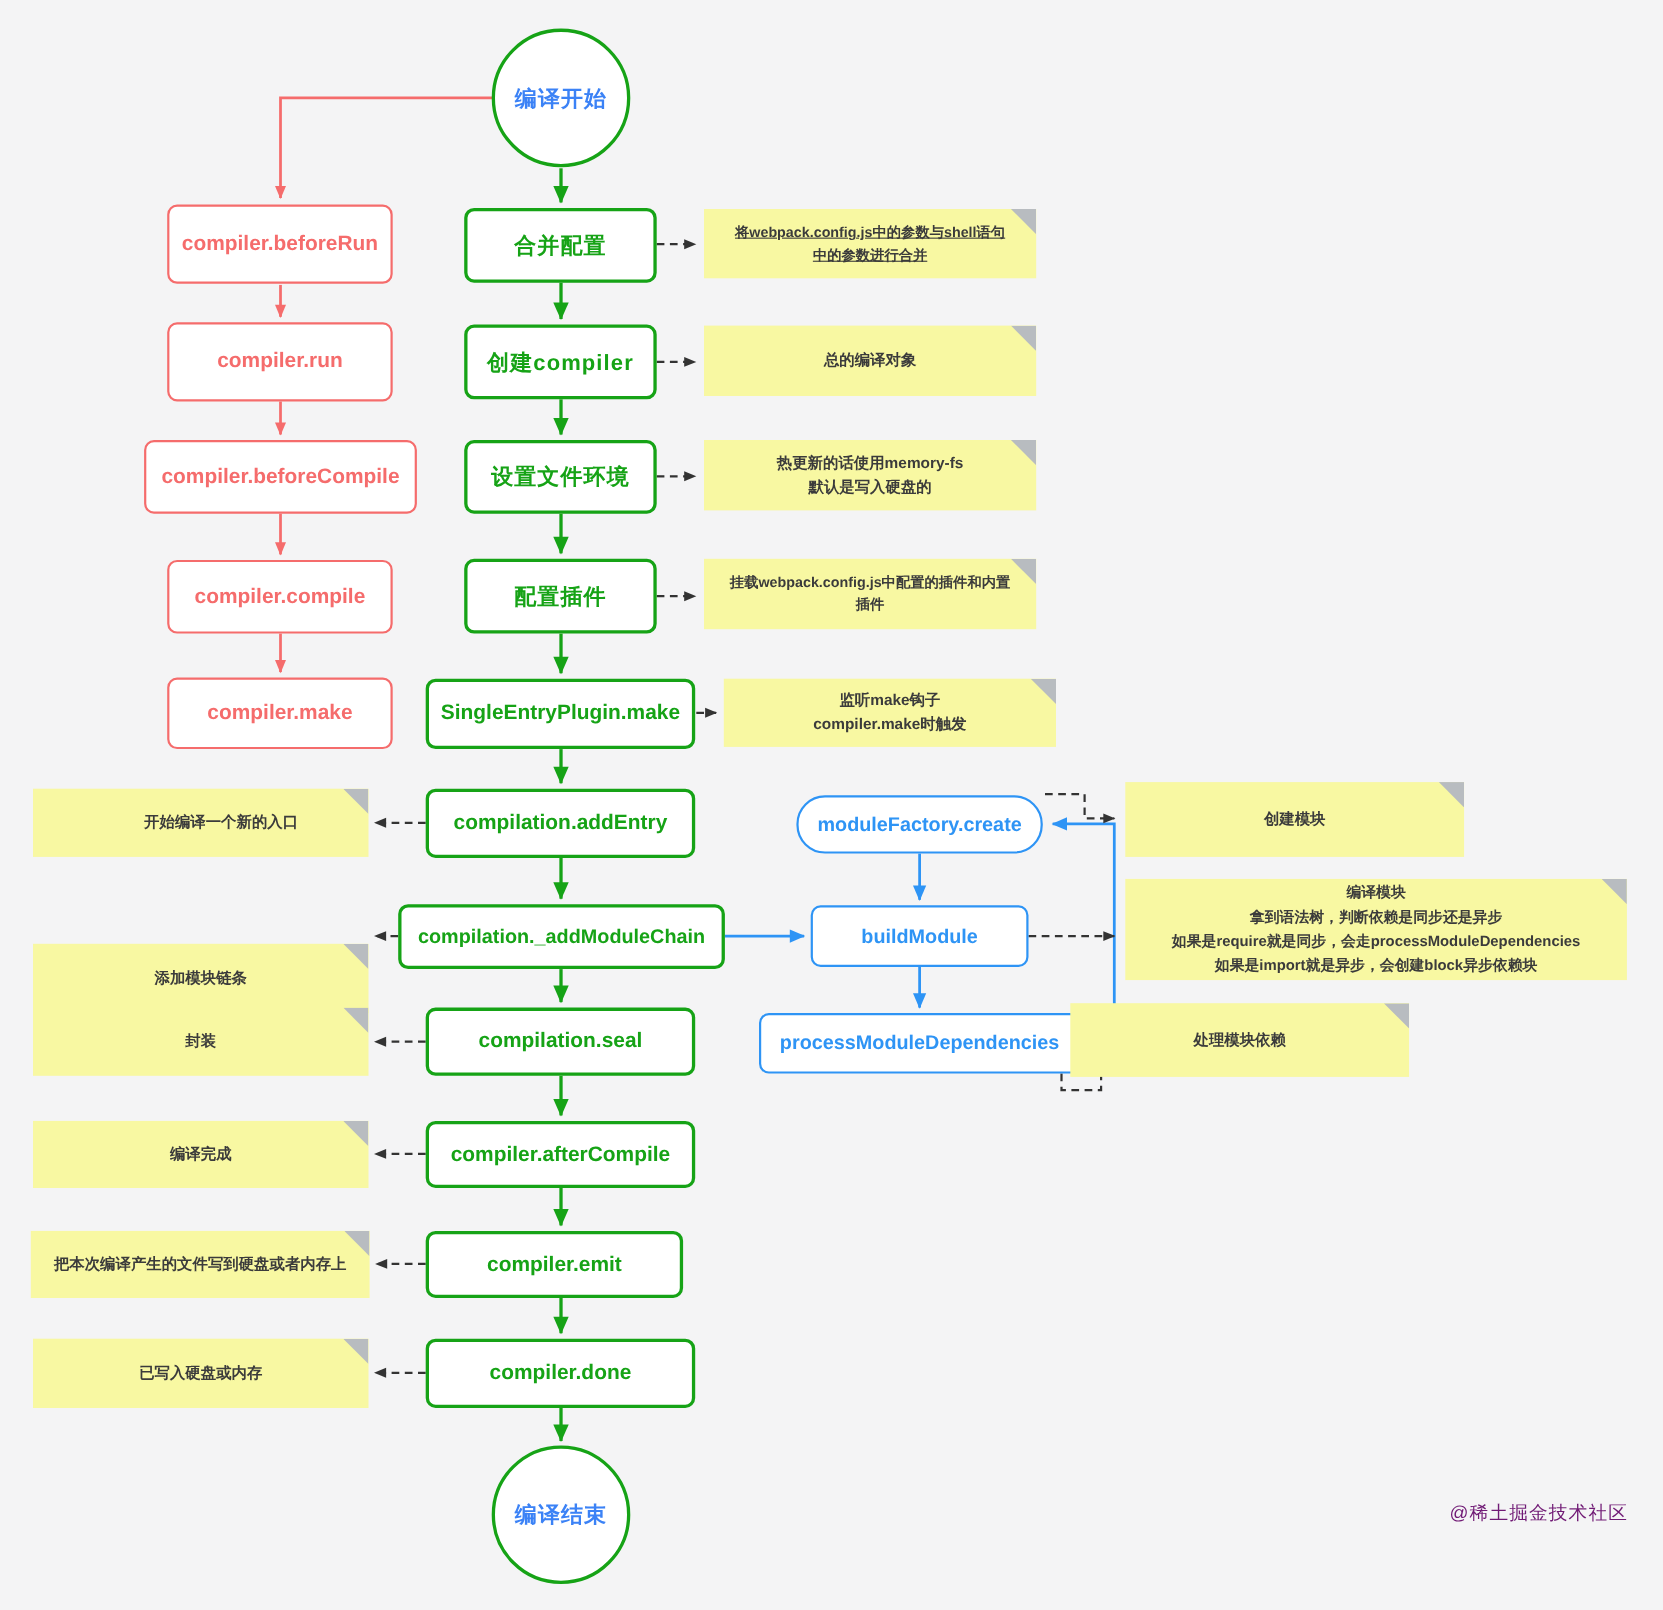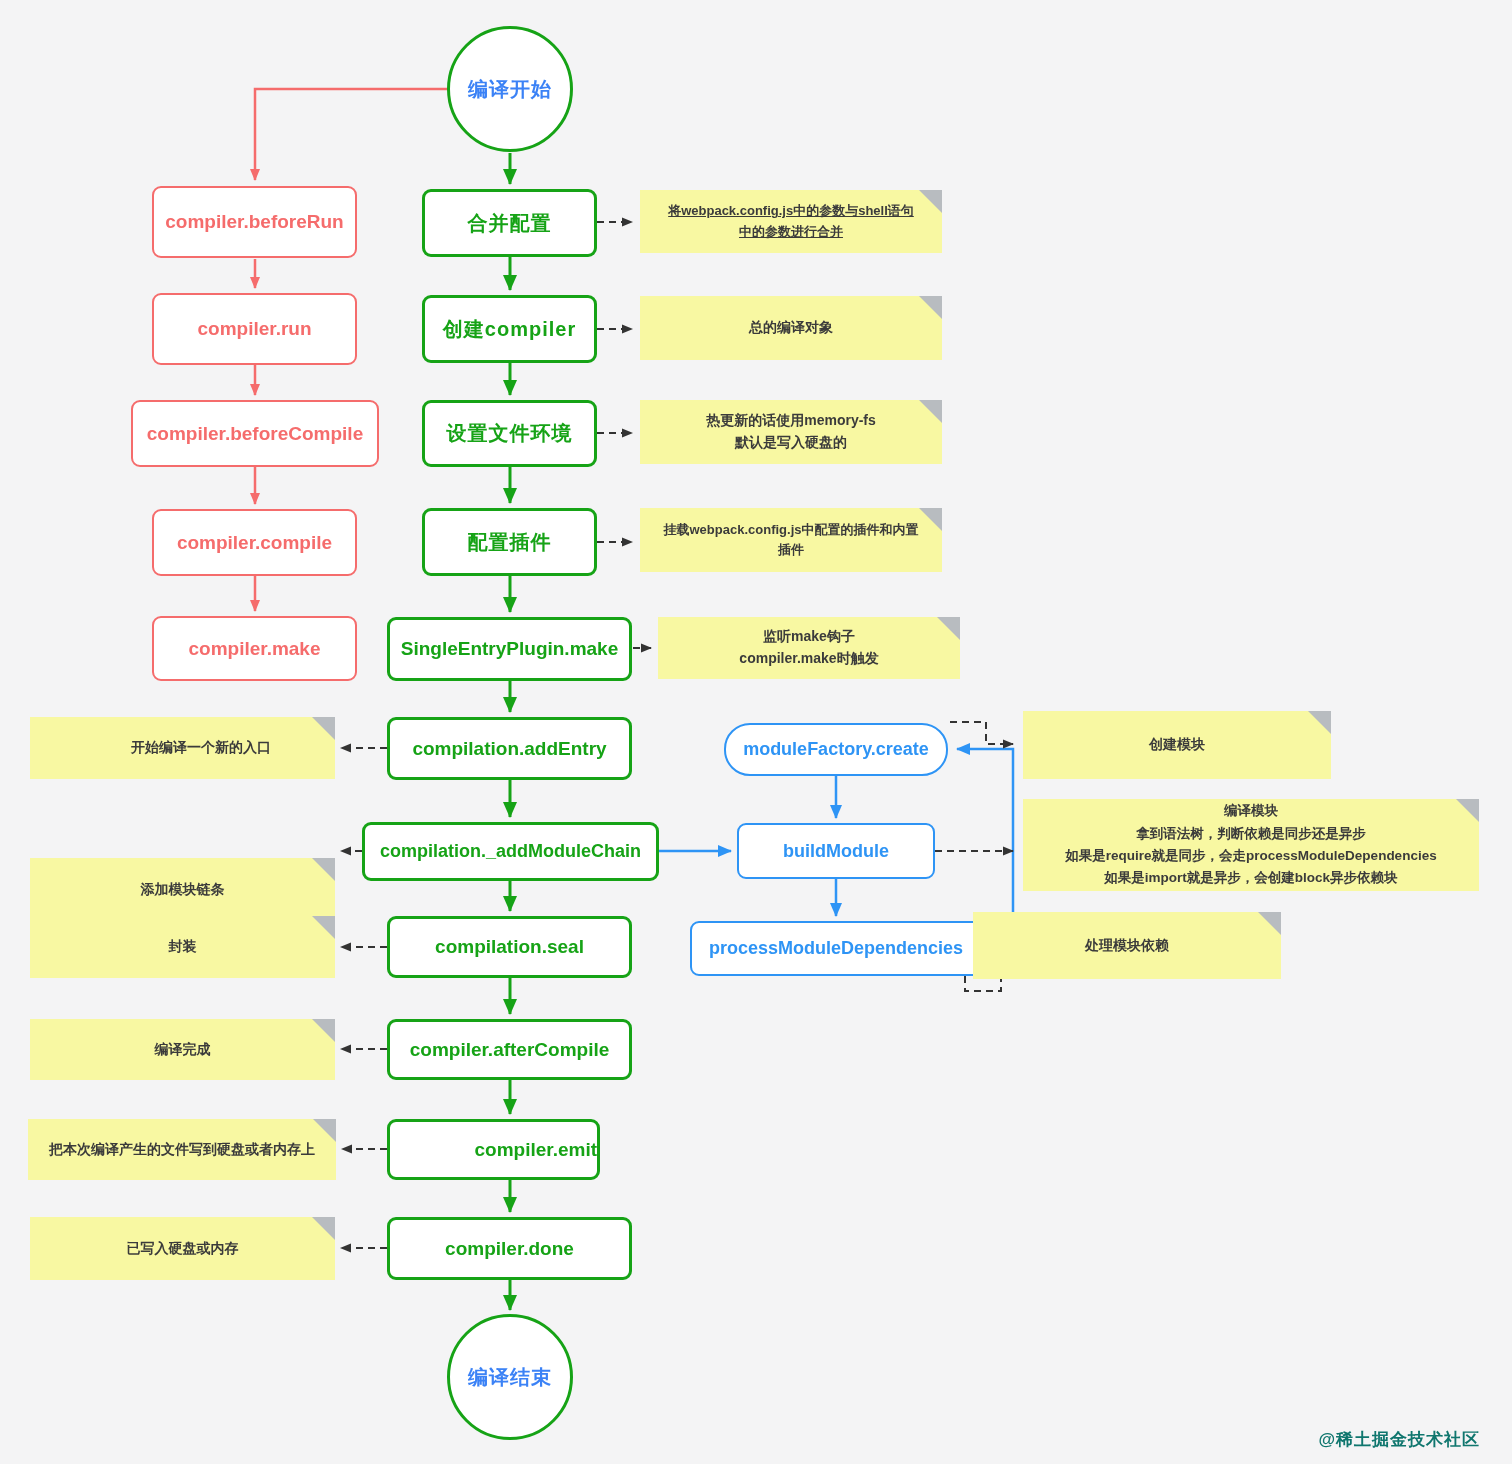--- a/index.html
+++ b/index.html
@@ -51,26 +51,25 @@
   .note.small{font-size:13px;}
   .note.big{font-size:13.5px;line-height:1.65;}
   .fold{
     position:absolute;top:0;right:0;
     width:23px;height:23px;
     background:#b8bcc0;
     clip-path:polygon(0 0,100% 0,100% 100%);
   }
   .watermark{
     position:absolute;
-    right:32px;top:1428px;
-    color:#0f766e;
+    right:32px;top:1364px;
+    color:#701a75;
     font-size:17px;
     z-index:2;
     letter-spacing:1px;
-    font-weight:bold;
   }
 </style>
 </head>
 <body>
 
 <div class="canvas">
 
   <svg class="layer" width="1512" height="1464">
     <defs>
       <marker id="ah-green" markerUnits="userSpaceOnUse" markerWidth="20" markerHeight="18" refX="16" refY="8" orient="auto">
@@ -178,21 +177,21 @@
   </div>
   <div class="node green" style="left:362px;top:822px;width:297px;height:59px;font-size:18px;">
     <span>compilation._addModuleChain</span>
   </div>
   <div class="node green" style="left:387px;top:916px;width:245px;height:62px;justify-content:center;">
     <span>compilation.seal</span>
   </div>
   <div class="node green" style="left:387px;top:1019px;width:245px;height:61px;">
     <span>compiler.afterCompile</span>
   </div>
-  <div class="node green" style="left:387px;top:1119px;width:213px;height:61px;justify-content:flex-end;">
+  <div class="node green" style="left:387px;top:1119px;width:234px;height:61px;">
     <span>compiler.emit</span>
   </div>
   <div class="node green" style="left:387px;top:1217px;width:245px;height:63px;">
     <span>compiler.done</span>
   </div>
 
   <div class="node blue" style="left:724px;top:723px;width:224px;height:53px;border-radius:26px;">
     <span>moduleFactory.create</span>
   </div>
   <div class="node blue" style="left:737px;top:823px;width:198px;height:56px;">

